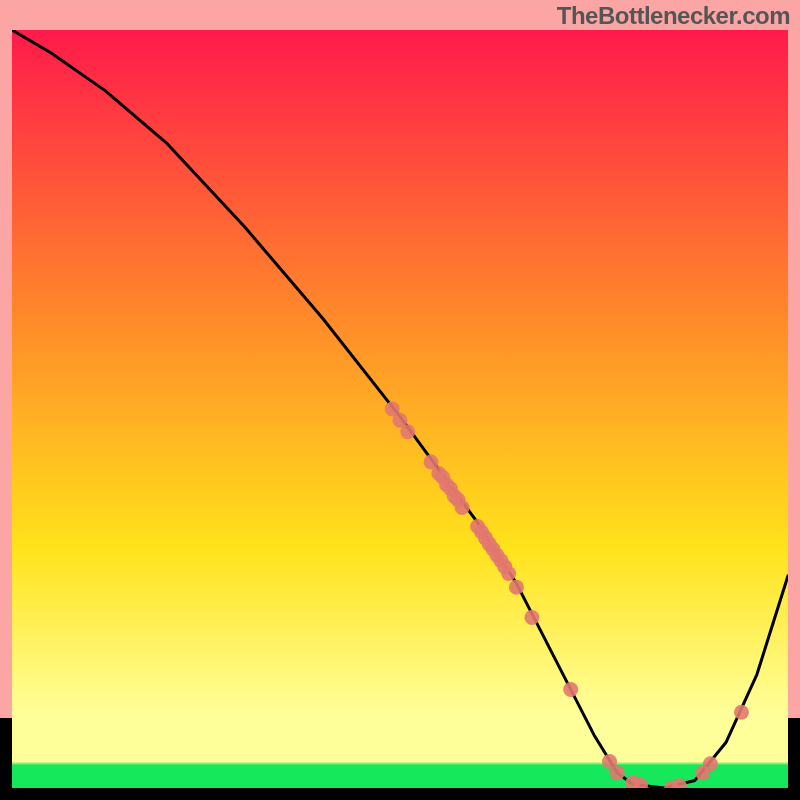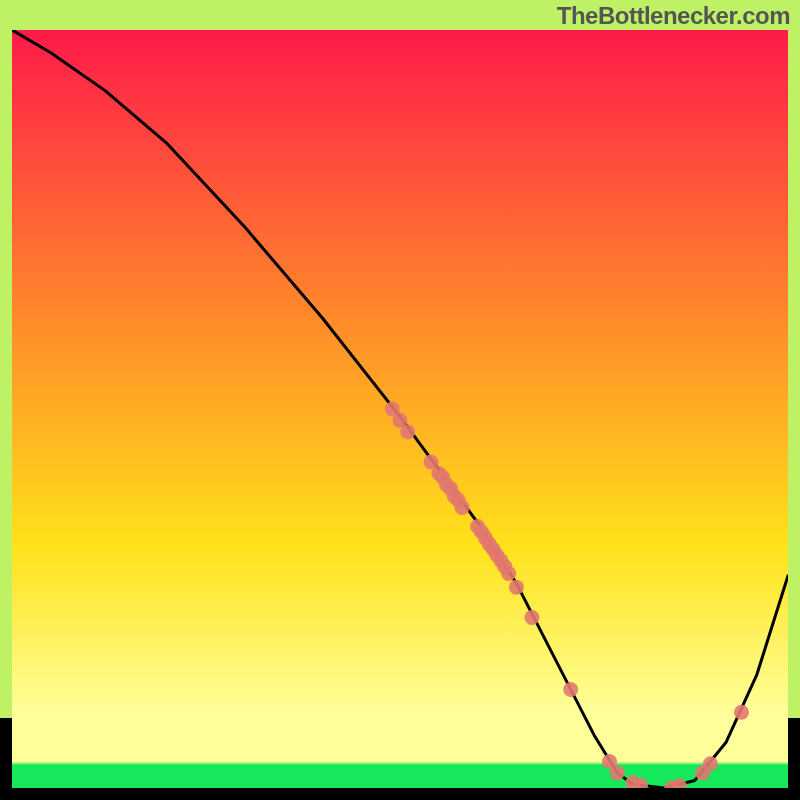--- a/index.html
+++ b/index.html
@@ -7,21 +7,21 @@
     padding: 0;
     width: 800px;
     height: 800px;
     background: #000;
     font-family: Arial, Helvetica, sans-serif;
   }
   .frame {
     position: absolute;
     left: 0; top: 0;
     width: 800px; height: 718px;
-    background: #bef264;
+    background: #fca5a5;
   }
   .attribution {
     position: absolute;
     top: 2px;
     right: 10px;
     color: #555;
     font-size: 24px;
     font-weight: bold;
     letter-spacing: -0.5px;
   }

